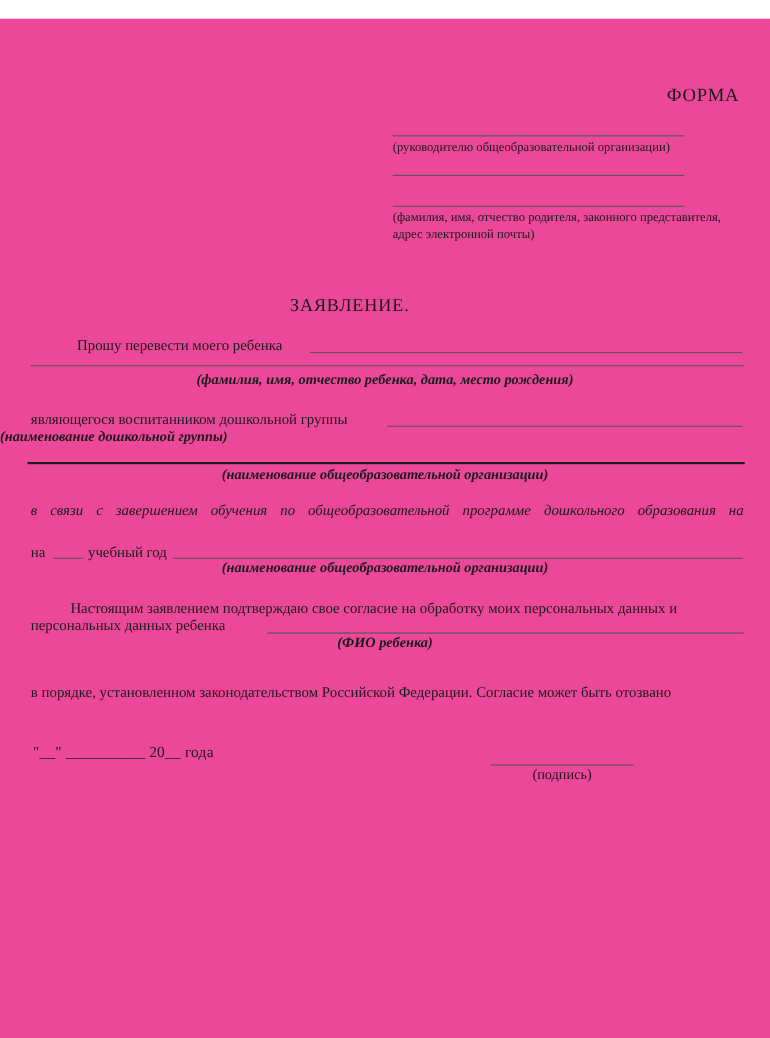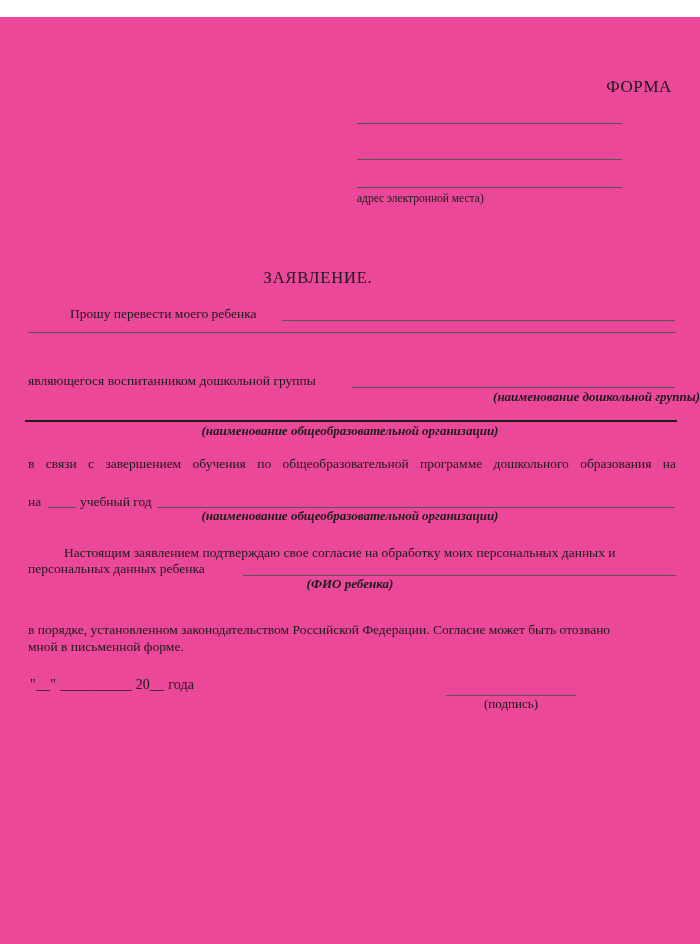--- a/index.html
+++ b/index.html
@@ -109,21 +109,21 @@
     top: 356px;
     font-size: 13.5px;
     white-space: nowrap;
   }
   .rule-pupil { left: 352px; top: 370px; width: 323px; }
   .cap-group {
     position: absolute;
     left: 0;
     top: 372px;
     width: 700px;
-    text-align: right;
+    text-align: left;
     font-size: 13px;
     font-style: italic;
     font-weight: bold;
   }
 
   .rule-thick { left: 25px; top: 403px; width: 652px; }
   .cap-org-1 {
     position: absolute;
     left: 0;
     top: 406px;
@@ -138,21 +138,21 @@
   .para-reason {
     position: absolute;
     left: 28px;
     top: 438px;
     width: 648px;
     font-size: 13.5px;
     line-height: 17px;
     text-align: justify;
     text-justify: inter-word;
   }
-  .para-reason > span { display: block; }
+  .para-reason > span { display: block; font-style: italic; }
   .para-reason .just {
     text-align: justify;
   }
   .para-reason .just::after {
     content: "";
     display: inline-block;
     width: 100%;
   }
 
   .l-year {
@@ -234,33 +234,36 @@
   }
 </style>
 </head>
 <body>
 
 <div class="page">
 
   <div class="forma-title">ФОРМА</div>
 
   <div class="rule addr-line1"></div>
+  <div class="addr-cap1">(руководителю общеобразовательной организации)</div>
 
   <div class="rule addr-line2"></div>
   <div class="rule addr-line3"></div>
 
   <div class="addr-cap2">
-    <div>адрес электронной места)</div>
+    <div>(фамилия, имя, отчество родителя, законного представителя,</div>
+    <div>адрес электронной почты)</div>
   </div>
 
   <div class="doc-title">ЗАЯВЛЕНИЕ.</div>
 
   <div class="l-transfer">Прошу перевести моего ребенка</div>
   <div class="rule rule-transfer"></div>
   <div class="rule rule-full-1"></div>
+  <div class="cap-child">(фамилия, имя, отчество ребенка, дата, место  рождения)</div>
 
   <div class="l-pupil">являющегося воспитанником дошкольной группы</div>
   <div class="rule rule-pupil"></div>
   <div class="cap-group">(наименование дошкольной группы)</div>
 
   <div class="rule-dark rule-thick"></div>
   <div class="cap-org-1">(наименование общеобразовательной организации)</div>
 
   <div class="para-reason">
     <span class="just">в связи с завершением обучения по общеобразовательной программе дошкольного образования на</span>
@@ -277,20 +280,19 @@
 
   <div class="para-consent-1">
     <span class="ind">Настоящим заявлением подтверждаю свое согласие на обработку моих персональных данных и</span>
   </div>
   <div class="l-childdata">персональных данных ребенка</div>
   <div class="rule rule-childdata"></div>
   <div class="cap-fio">(ФИО ребенка)</div>
 
   <div class="para-consent-2">
     <div>в порядке, установленном законодательством Российской Федерации. Согласие может быть отозвано</div>
-    <div>мной в письменной форме.</div>
   </div>
 
   <div class="date-line">"__" __________ 20__ года</div>
   <div class="rule rule-sign"></div>
   <div class="cap-sign">(подпись)</div>
 
 </div>
 
 </body></html>

